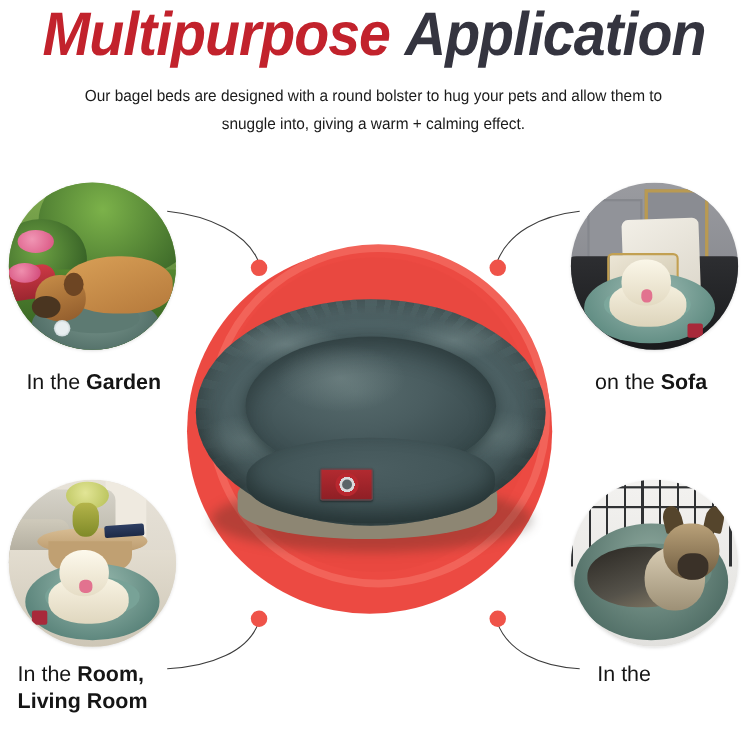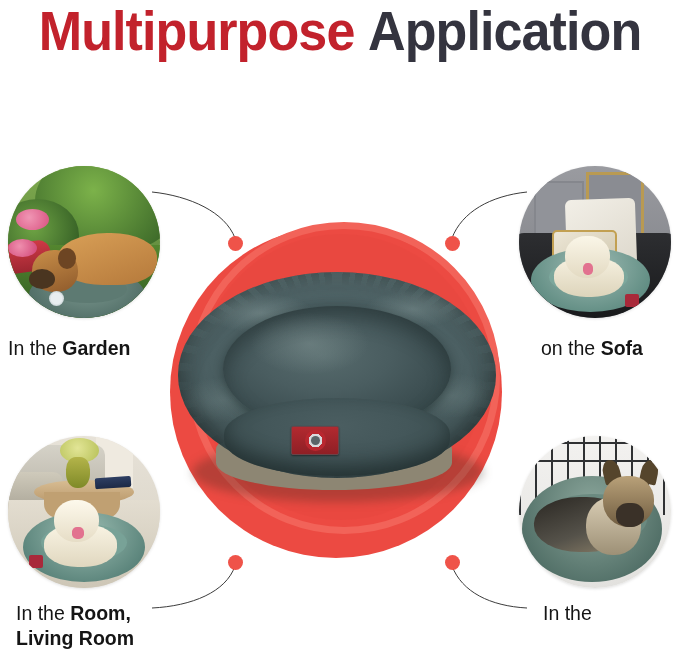--- a/index.html
+++ b/index.html
@@ -8,21 +8,21 @@
     background:#ffffff;
     font-family:"Liberation Sans", sans-serif;
     overflow:hidden;
     position:relative;
   }
   #root{position:relative;width:679px;height:665px;background:#fff;overflow:hidden;}
 
   
   .title-wrap{
     position:absolute;left:0;top:0;width:679px;height:62px;
-    text-align:center;white-space:nowrap;
+    text-align:center;white-space:nowrap;font-style:italic;
   }
   .title{
     display:inline-block;
     font-family:"Liberation Sans Narrow","Liberation Sans",sans-serif;
     font-weight:bold;
     font-size:56px;
     line-height:62px;
     letter-spacing:-1px;
     transform:scaleX(.93);
     transform-origin:center center;
@@ -261,37 +261,41 @@
   .dot-tl{left:228px;top:236px;}
   .dot-tr{left:445px;top:236px;}
   .dot-bl{left:228px;top:555px;}
   .dot-br{left:445px;top:555px;}
 
   .lines{position:absolute;left:0;top:0;width:679px;height:665px;pointer-events:none;}
 
   
   .cap{position:absolute;color:#151515;font-size:19.5px;line-height:25px;white-space:nowrap;}
   .cap b{font-weight:bold;}
-  .cap-tl{left:8px;top:336px;}
+  .cap-tl{left:24px;top:336px;}
   .cap-tr{left:541px;top:336px;}
   .cap-bl{left:16px;top:601px;}
   .cap-br{left:543px;top:601px;text-align:right;}
   .cap-br .l2{display:block;margin-left:-10px;}
 </style>
 </head>
 <body>
 
 <div id="root">
 
   <div class="title-wrap">
     <span class="title">
       <span class="t-red">Multipurpose</span><span>&nbsp;</span><span class="t-dark">Application</span>
     </span>
   </div>
 
+  <div class="subtitle">
+    <span class="sline">Our bagel beds are designed with a round bolster to hug your pets and allow them to</span>
+    <span class="sline">snuggle into, giving a warm + calming effect.</span>
+  </div>
 
   <svg class="lines" viewBox="0 0 679 665">
     <path d="M152 192 C 190 196, 225 212, 235 238" fill="none" stroke="#3c3c3c" stroke-width="1"></path>
     <path d="M527 192 C 490 196, 462 212, 452 238" fill="none" stroke="#3c3c3c" stroke-width="1"></path>
     <path d="M152 608 C 192 606, 226 592, 235 566" fill="none" stroke="#3c3c3c" stroke-width="1"></path>
     <path d="M527 608 C 490 606, 462 592, 452 566" fill="none" stroke="#3c3c3c" stroke-width="1"></path>
   </svg>
 
   <div class="red-stage">
     <div class="red-disc"></div>

